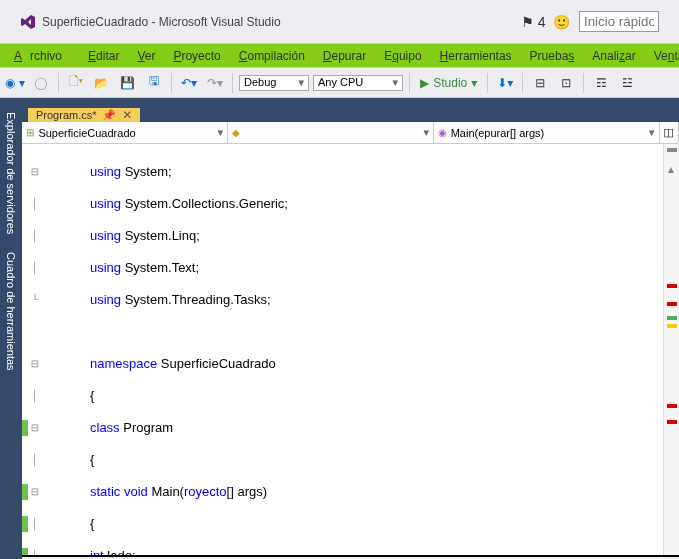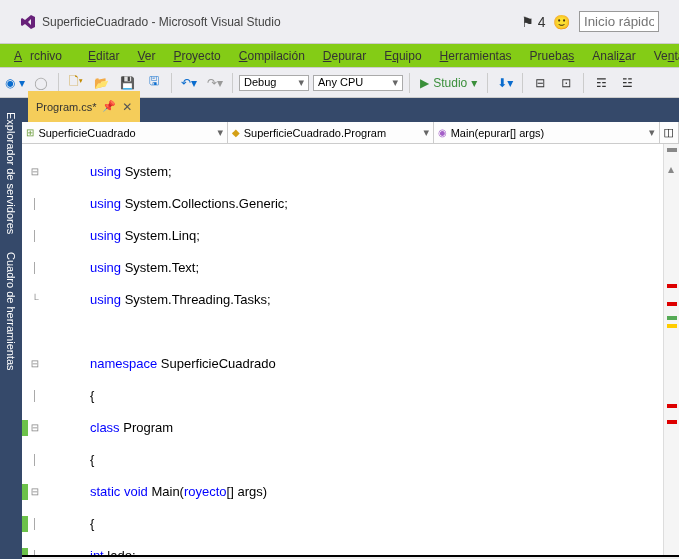--- a/index.html
+++ b/index.html
@@ -18,21 +18,21 @@
   .tbtn { width:22px; height:22px; display:flex; align-items:center; justify-content:center; color:#333; }
   .tsep { width:1px; height:20px; background:#ccc; margin:0 2px;}
   .combo { border:1px solid #aaa; background:#fff; height:16px; display:flex; align-items:flex-start; padding:0 4px; font-size:11px;}
   .combo .arrow{margin-left:auto;padding-left:6px;color:#666}
   .start-btn { display:flex; align-items:center; gap:4px; color:#3a8f3a;}
   .main { display:flex; height:calc(100% - 28px - 24px - 30px); }
   .leftpanel { width:22px; background:#35496a; display:flex; flex-direction:column; align-items:center; padding-top:6px;}
   .vtab { writing-mode:vertical-rl; color:#fff; font-size:11px; padding:8px 2px; margin-bottom:2px;}
   .editor-area { flex:1; display:flex; flex-direction:column; background:#fff; }
   .tabstrip { height:24px; background:#35496a; display:flex; align-items:flex-end; padding-left:6px; gap:4px;}
-  .filetab { background:#f5cd5a; height:31px; display:flex; align-items:center; padding:0 8px; gap:6px; font-size:11px; color:#333;}
+  .filetab { background:#f5cd5a; height:14px; display:flex; align-items:center; padding:0 8px; gap:6px; font-size:11px; color:#333;}
   .filetab .x{font-size:12px;color:#555}
   .filetab .pin{color:#555}
   .navbar { height:22px; display:flex; border-bottom:1px solid #ccc;}
   .navbox { flex:1; border-right:1px solid #ccc; display:flex; align-items:center; padding:0 4px; gap:4px; font-size:11px; background:#fdfdfd;}
   .navbox .ico{font-size:10px}
   .navbox .arrow{margin-left:auto;color:#666}
   .code-wrap { flex:1; display:flex; overflow:hidden; position:relative;}
   .code-col { flex:1; padding:4px 0; font-family:Consolas,monospace; font-size:13px; line-height:16px; white-space:pre; overflow:hidden; position:relative;}
   .line{display:flex;height:16px}
   .mcol{width:6px;flex-shrink:0}
@@ -125,21 +125,20 @@
       </div>
     </div>
     <div class="navbar">
       <div class="navbox">
           <span class="ico" style="color:#6b9c3b">⊞</span>
           <span>SuperficieCuadrado</span>
           <span class="arrow">▾</span>
         </div>
       <div class="navbox">
           <span class="ico" style="color:#d4a017">◆</span>
-          <span>SuperficieCuadrado.Program</span>
           <span class="arrow">▾</span>
         </div>
       <div class="navbox" style="flex:1.1">
           <span class="ico" style="color:#a460c8">◉</span>
           <span>Main(epurar[] args)</span>
           <span class="arrow">▾</span>
         </div>
       <div class="navbox" style="flex:0 0 16px;justify-content:center">◫</div>
     </div>
     <div class="code-wrap">

